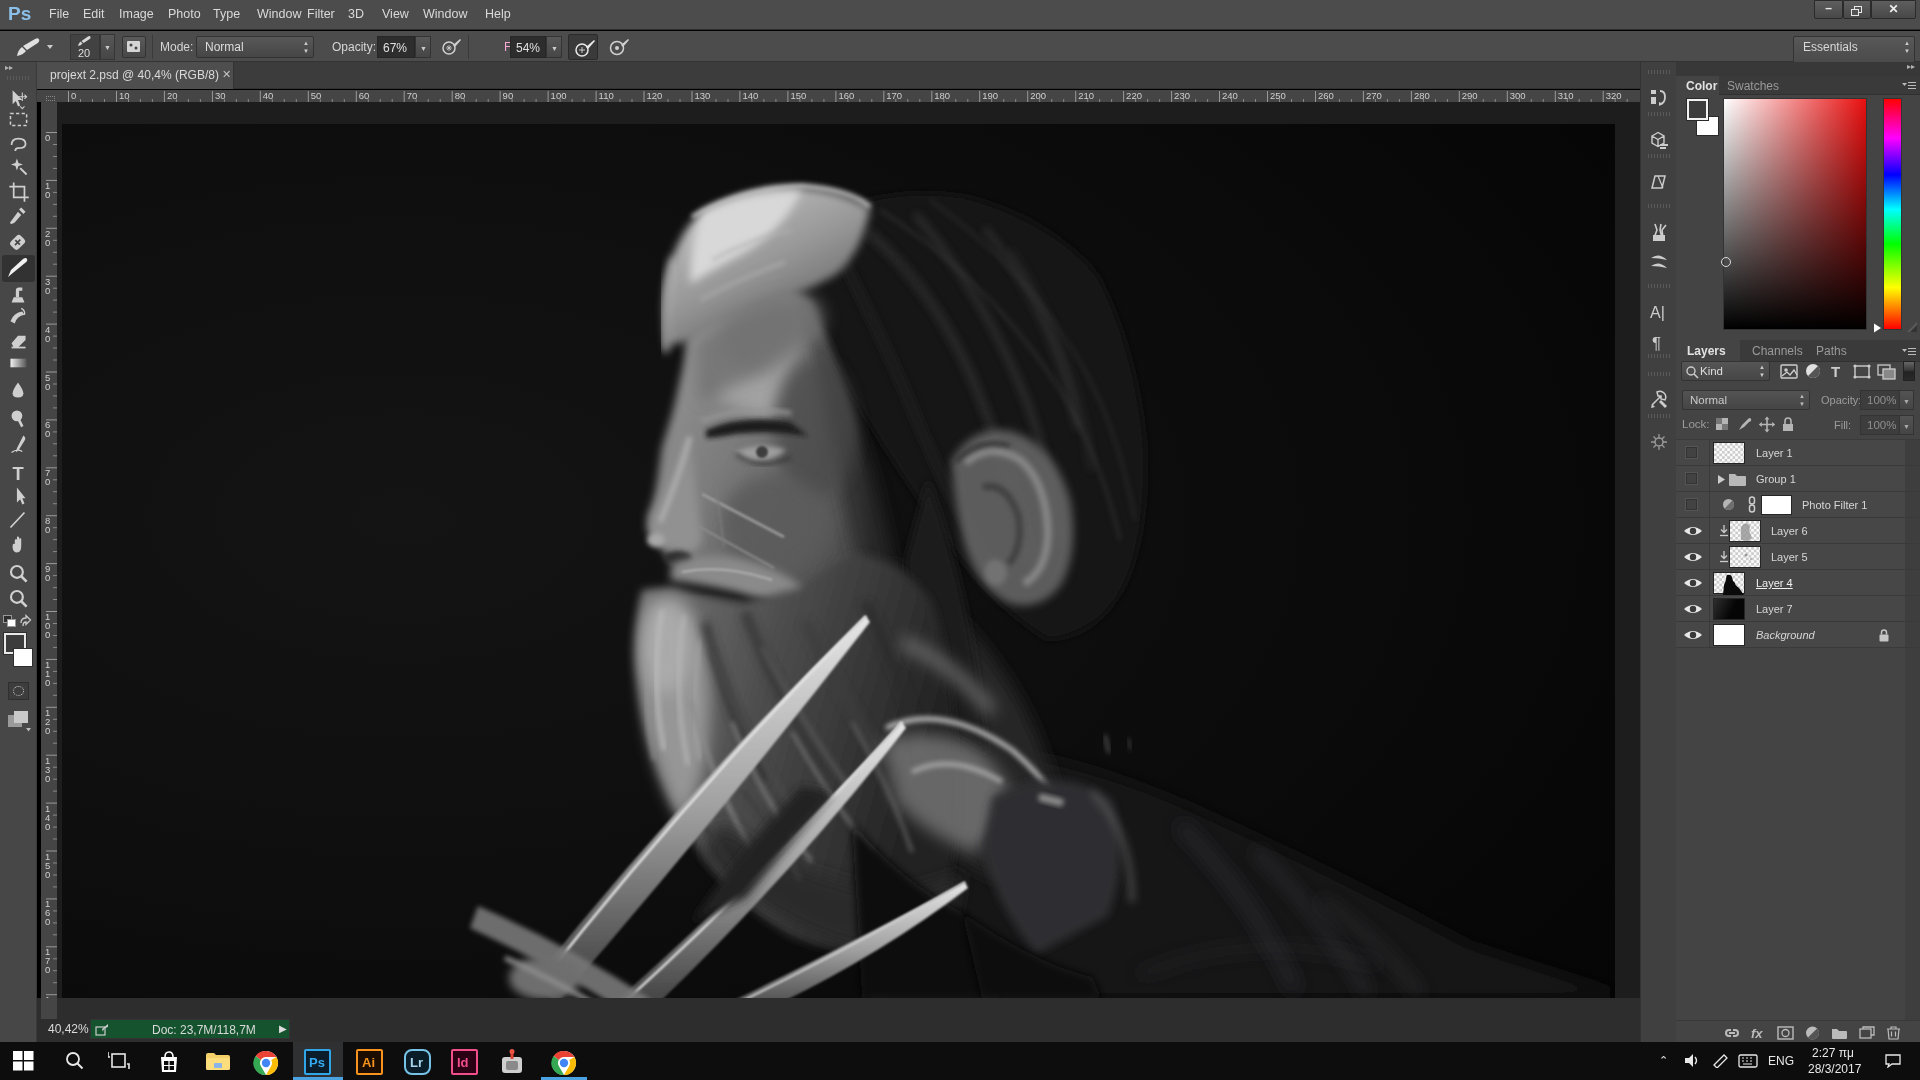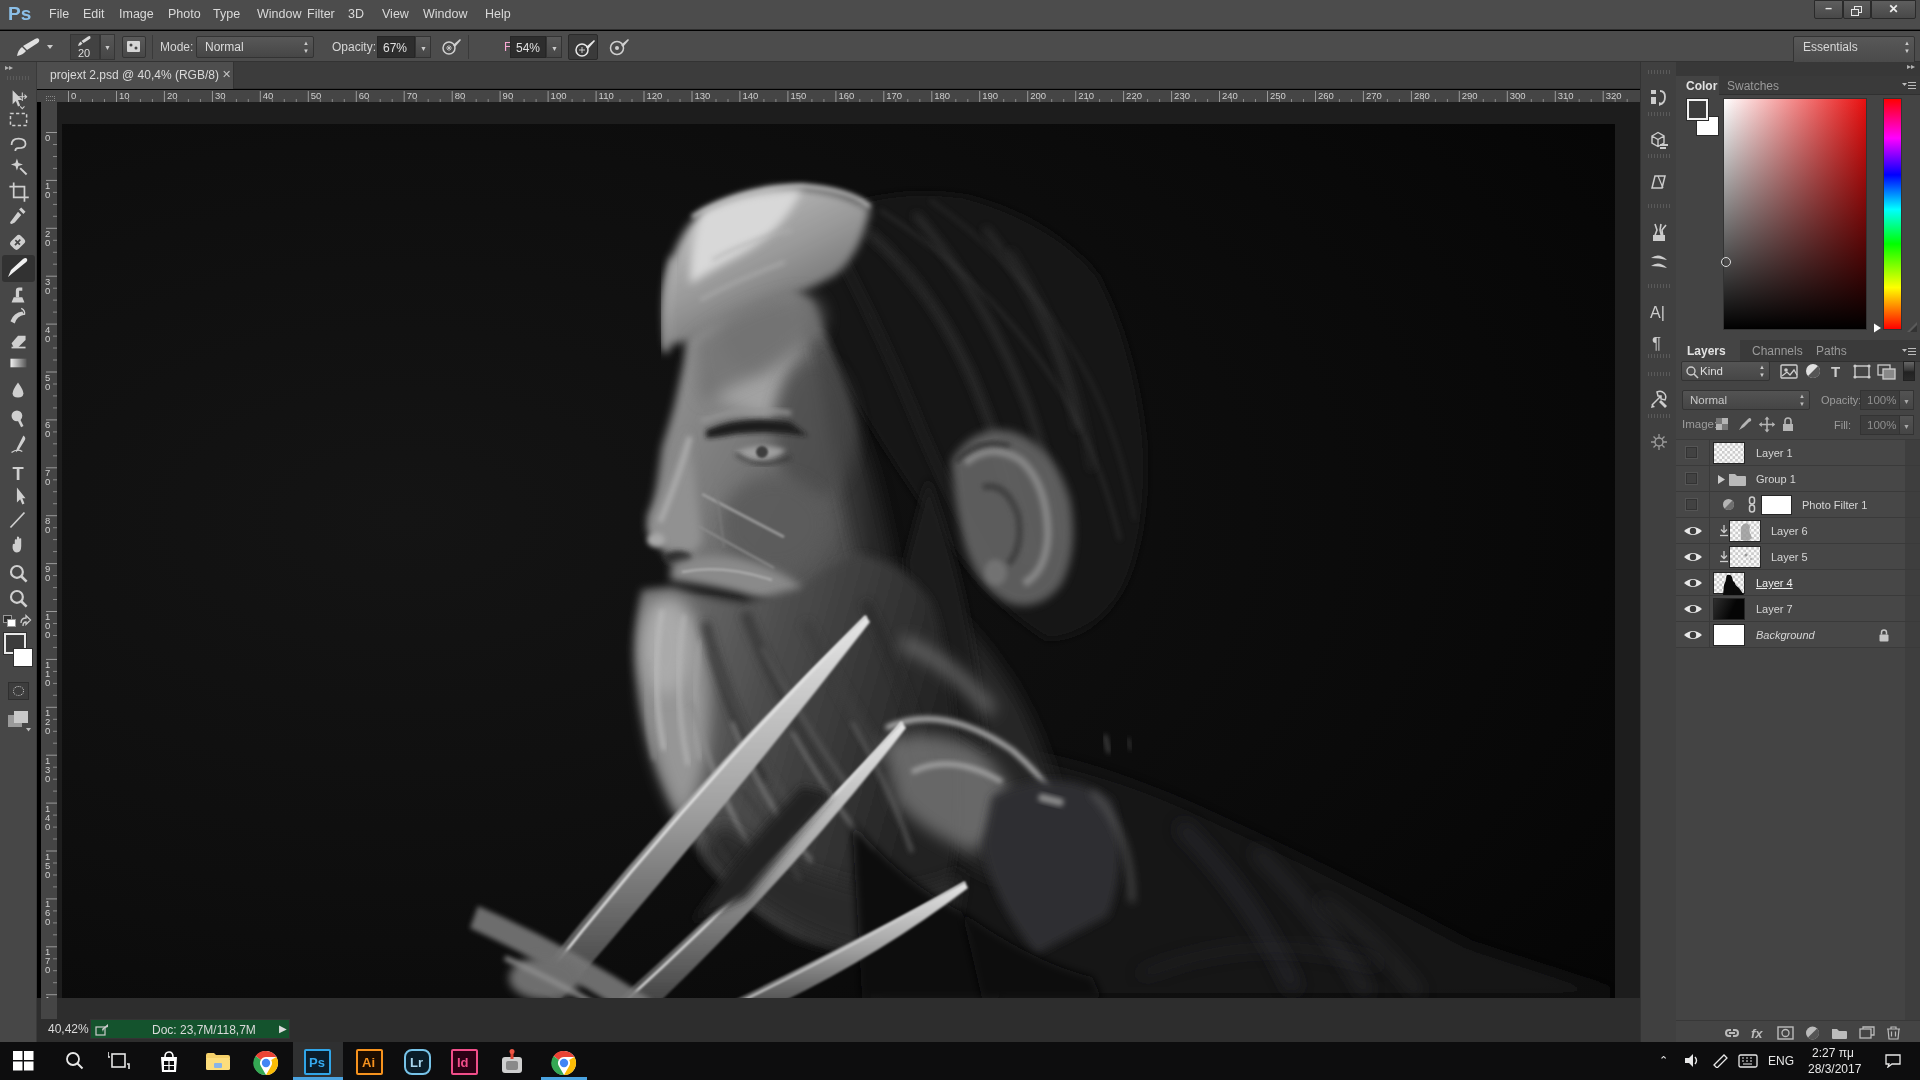--- a/index.html
+++ b/index.html
@@ -764,21 +764,21 @@
 <span class="abs" style="left:7px;top:3px;font-size:11.5px;color:#c9c9c9;">Normal</span>
 <span class="abs" style="right:4px;top:1px;font-size:6px;color:#bbb;line-height:8px;">▲<br>▼</span>
       </div>
 <span class="abs" style="left:145px;top:332px;font-size:11px;color:#9c9c9c;">Opacity:</span>
 <div class="abs" style="left:184px;top:328px;width:39px;height:20px;background:#3d3d3d;border:1px solid #333;border-right:none;">
         <span class="abs" style="left:6px;top:3px;font-size:11.5px;color:#8f8f8f;">100%</span>
       </div>
 <div class="abs" style="left:223px;top:328px;width:15px;height:20px;background:linear-gradient(#535353,#454545);border:1px solid #333;">
         <span style="position:absolute;left:3px;top:7px;font-size:7px;color:#aaa;">▼</span>
       </div>
-<span class="abs" style="left:6px;top:356px;font-size:11.5px;color:#9c9c9c;">Image:</span>
+<span class="abs" style="left:6px;top:356px;font-size:11.5px;color:#9c9c9c;">Lock:</span>
 <svg class="abs" style="left:38px;top:354px;" width="18" height="17">
         <rect x="2" y="2" width="12" height="12" fill="#b5b5b5"></rect>
         <rect x="2" y="2" width="6" height="6" fill="#777"></rect>
         <rect x="8" y="8" width="6" height="6" fill="#777"></rect>
       </svg>
 <svg class="abs" style="left:60px;top:354px;" width="18" height="17">
         <path d="M3 14 L6 9 L12 3 Q14 1 15 3 Q16 5 13 6 L8 11 Z" fill="#b5b5b5"></path>
       </svg>
 <svg class="abs" style="left:82px;top:354px;" width="18" height="17">
         <path d="M9 2 L9 15 M2.5 8.5 L15.5 8.5" stroke="#b5b5b5" stroke-width="1.6"></path>

